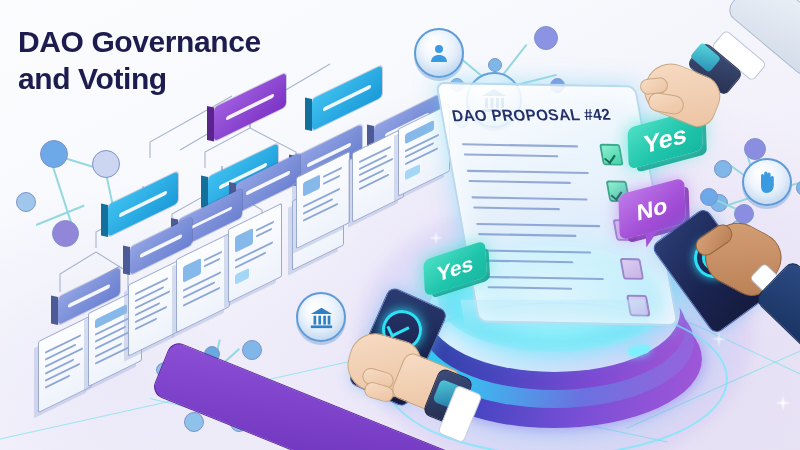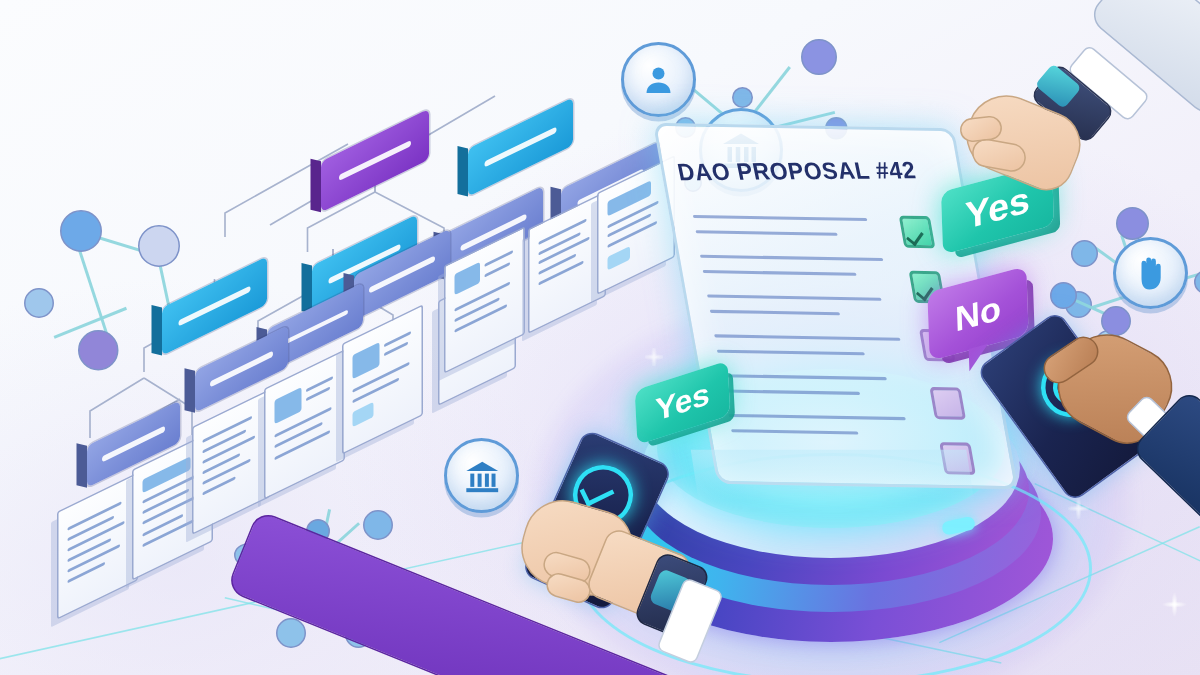--- a/index.html
+++ b/index.html
@@ -490,14 +490,18 @@
     <div class="abs" style="left:136px;top:94px;width:22px;height:24px;border-radius:5px;transform:rotate(22deg);
                 background:linear-gradient(150deg,#4fc9d8,#2878a8);"></div>
     <div class="abs cuff" style="left:146px;top:100px;width:26px;height:50px;border-radius:5px;transform:rotate(22deg);border:1.5px solid #c4cede;"></div>
     <div class="abs sleeve-purple" style="left:-150px;top:108px;width:310px;height:56px;border-radius:12px;transform:rotate(22deg);border:1.5px solid #5c25a0;"></div>
   </div>
 
   <div class="abs sparkle" style="left:772px;top:392px;width:22px;height:22px;"></div>
   <div class="abs sparkle" style="left:712px;top:332px;width:14px;height:14px;opacity:.8;"></div>
   <div class="abs sparkle" style="left:430px;top:232px;width:12px;height:12px;opacity:.75;"></div>
 
+  <div class="abs" id="title">
+    <span class="l1">DAO Governance</span>
+    <span class="l2">and Voting</span>
+  </div>
 
 </div>
 
 </body></html>

